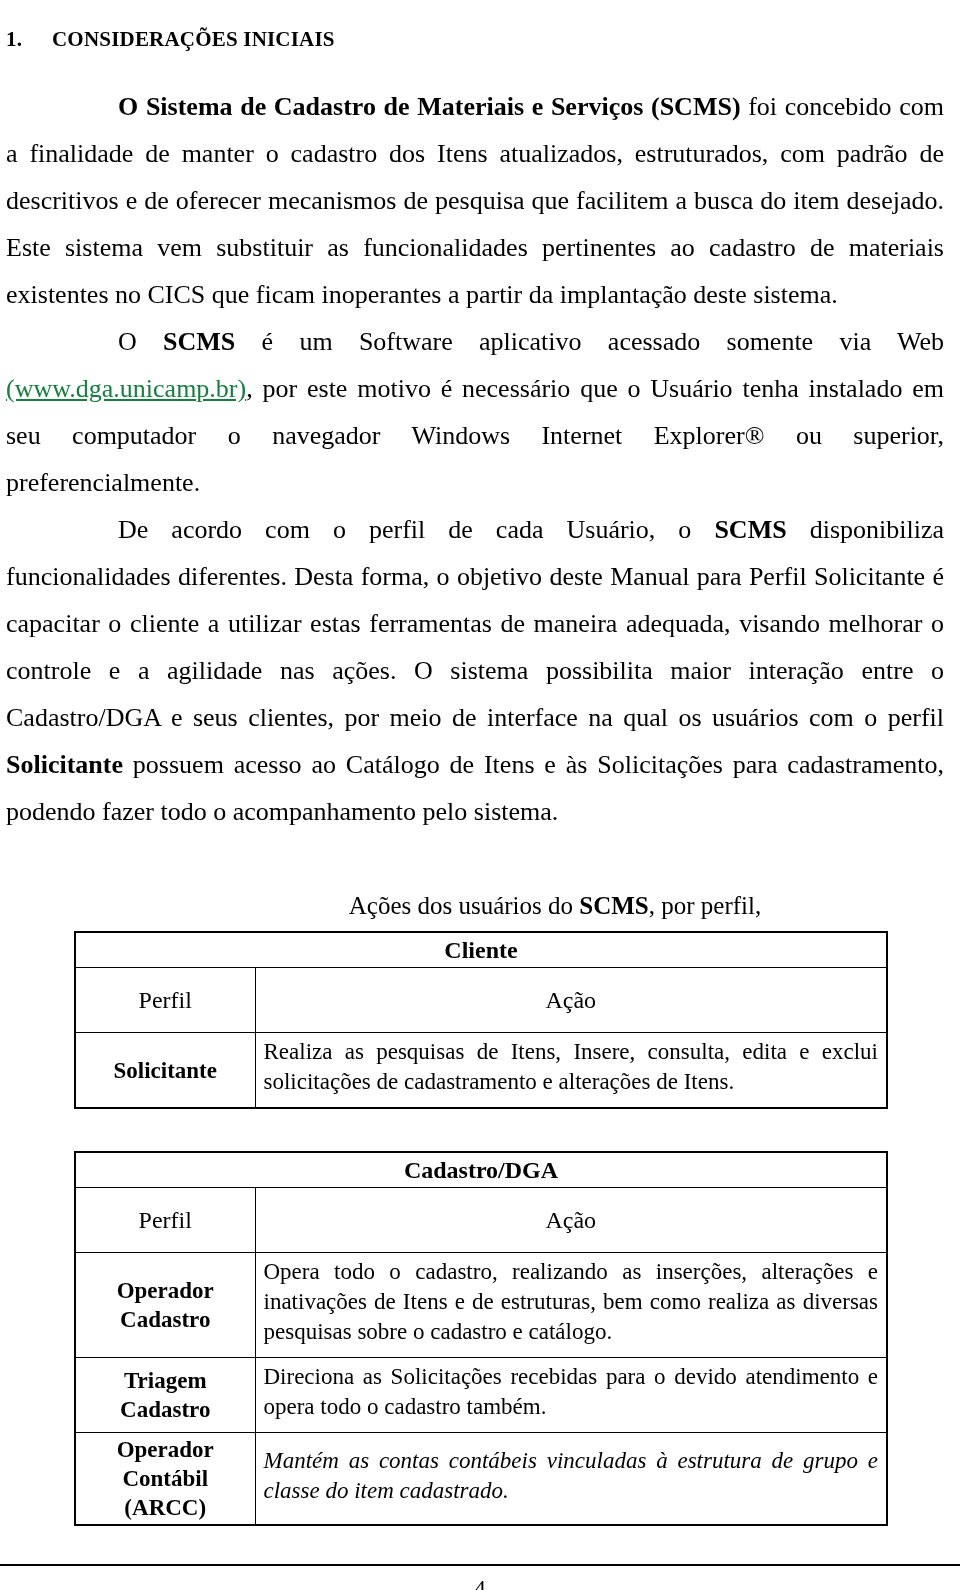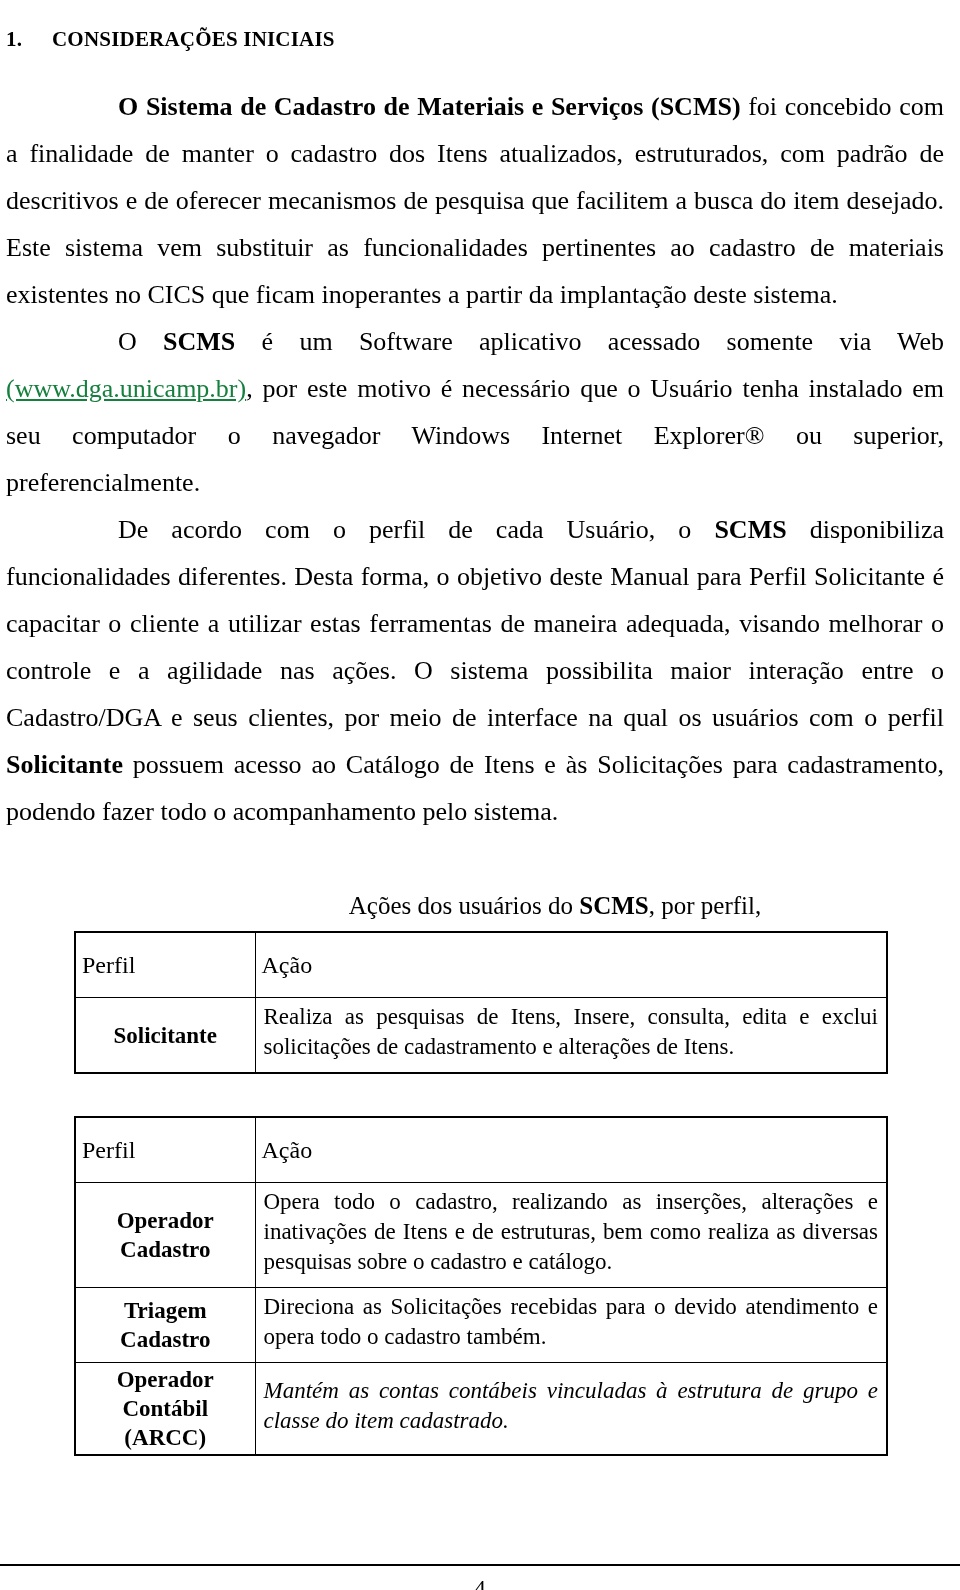--- a/index.html
+++ b/index.html
@@ -97,21 +97,21 @@
     line-height: 30px;
   }
   table.profiles td.group-head {
     text-align: center;
     font-weight: bold;
     font-size: 24px;
     height: 32px;
     padding: 1px 6px;
   }
   table.profiles td.col-head {
-    text-align: left;
+    text-align: center;
     font-size: 24px;
     font-weight: normal;
     height: 34px;
     padding: 15px 6px;
   }
   table.profiles td.profile-name {
     text-align: center;
     font-weight: bold;
     font-size: 23px;
     line-height: 29px;
@@ -184,20 +184,23 @@
   </p>
 
   <div class="tbl-wrap">
     <table class="profiles">
       <colgroup>
           <col class="col-perfil">
           <col class="col-acao">
         </colgroup>
       <tbody>
         <tr>
+          <td class="group-head" colspan="2">Cliente</td>
+        </tr>
+        <tr>
           <td class="col-head">Perfil</td>
           <td class="col-head">Ação</td>
         </tr>
         <tr>
           <td class="profile-name">Solicitante</td>
           <td class="action-text">Realiza as pesquisas de Itens, Insere, consulta, edita e exclui solicitações de cadastramento e alterações de Itens.</td>
         </tr>
       </tbody>
     </table>
   </div>
@@ -205,20 +208,23 @@
   <div class="gap-between-tables"></div>
 
   <div class="tbl-wrap">
     <table class="profiles">
       <colgroup>
           <col class="col-perfil">
           <col class="col-acao">
         </colgroup>
       <tbody>
         <tr>
+          <td class="group-head" colspan="2">Cadastro/DGA</td>
+        </tr>
+        <tr>
           <td class="col-head">Perfil</td>
           <td class="col-head">Ação</td>
         </tr>
         <tr>
           <td class="profile-name"><span>Operador</span><br><span>Cadastro</span></td>
           <td class="action-text">Opera todo o cadastro, realizando as inserções, alterações e inativações de Itens e de estruturas, bem como realiza as diversas pesquisas sobre o cadastro e catálogo.</td>
         </tr>
         <tr>
           <td class="profile-name"><span>Triagem</span><br><span>Cadastro</span></td>
           <td class="action-text">Direciona as Solicitações recebidas para o devido atendimento e opera todo o cadastro também.</td>

